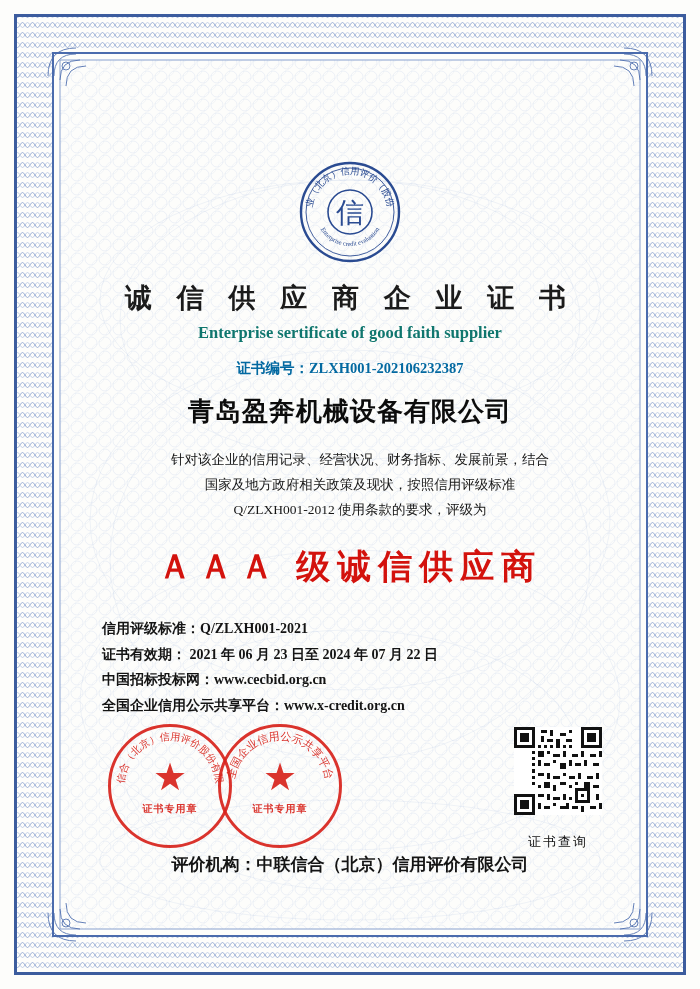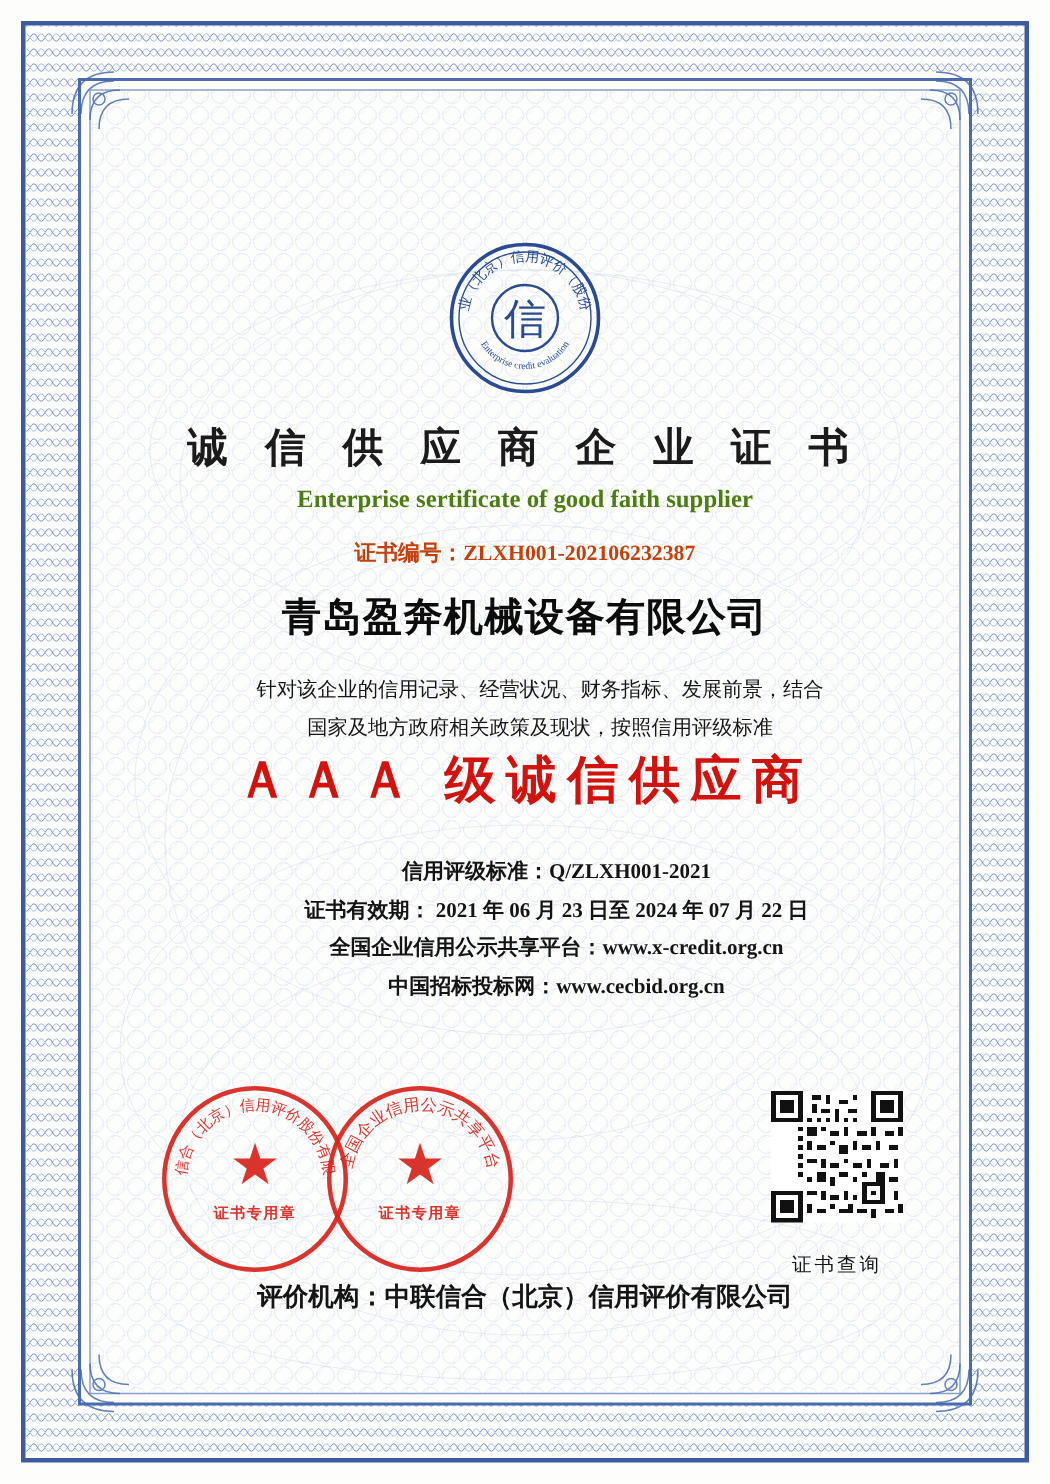--- a/index.html
+++ b/index.html
@@ -58,53 +58,54 @@
     font-size: 27px;
     font-weight: bold;
     letter-spacing: 9px;
     color: #1b1b1b;
     font-family: "Liberation Serif", serif;
   }
   .title-en {
     margin-top: 7px;
     font-size: 16.5px;
     font-weight: bold;
-    color: #4d7c0f;
+    color: #0f766e;
     font-family: "Liberation Serif", serif;
   }
   .cert-no {
     margin-top: 16px;
     font-size: 14.5px;
-    color: #c2410c;
+    color: #0369a1;
     font-weight: bold;
   }
   .company {
     margin-top: 16px;
     font-size: 26px;
     font-weight: bold;
     letter-spacing: 1px;
     color: #0c0c0c;
   }
   .para {
     margin-top: 18px;
     font-size: 13.5px;
     line-height: 25px;
     color: #161616;
   }
   .para div { white-space: nowrap; padding-left: 20px; }
   .grade {
+    margin-top: 22px;
     font-size: 34px;
     font-weight: bold;
     letter-spacing: 7px;
     color: #d3120d;
   }
 
   .details {
     margin-top: 26px;
-    text-align: center;
+    text-align: left;
     padding-left: 42px;
     font-size: 14px;
     line-height: 25.5px;
     color: #141414;
     font-weight: bold;
   }
   .details .url { font-family: "Liberation Serif", serif; }
 
   
   .seals {
@@ -277,29 +278,30 @@
     <div class="title-cn">诚 信 供 应 商 企 业 证 书</div>
     <div class="title-en">Enterprise sertificate of good faith supplier</div>
 
     <div class="cert-no">证书编号：ZLXH001-202106232387</div>
 
     <div class="company">青岛盈奔机械设备有限公司</div>
 
     <div class="para">
       <div>针对该企业的信用记录、经营状况、财务指标、发展前景，结合</div>
       <div>国家及地方政府相关政策及现状，按照信用评级标准</div>
+      <div>Q/ZLXH001-2012 使用条款的要求，评级为</div>
     </div>
 
     <div class="grade">ＡＡＡ 级诚信供应商</div>
 
     <div class="details">
       <div>信用评级标准：Q/ZLXH001-2021</div>
       <div>证书有效期： 2021 年 06 月 23 日至 2024 年 07 月 22 日</div>
+      <div class="url">中国招标投标网：www.cecbid.org.cn</div>
       <div class="url">全国企业信用公示共享平台：www.x-credit.org.cn</div>
-      <div class="url">中国招标投标网：www.cecbid.org.cn</div>
     </div>
 
     <div class="seals">
       <div class="seal seal-1">
         <svg class="arc-text" viewBox="0 0 118 118">
           <defs>
               <path id="sealArc1" d="M13,59 A46,46 0 0 1 105,59"></path>
             </defs>
           <text font-size="10" fill="#d8231c" font-family="'Liberation Serif',serif">
             <textPath href="#sealArc1" startOffset="50%" text-anchor="middle">中联信合（北京）信用评价股份有限公司</textPath>

